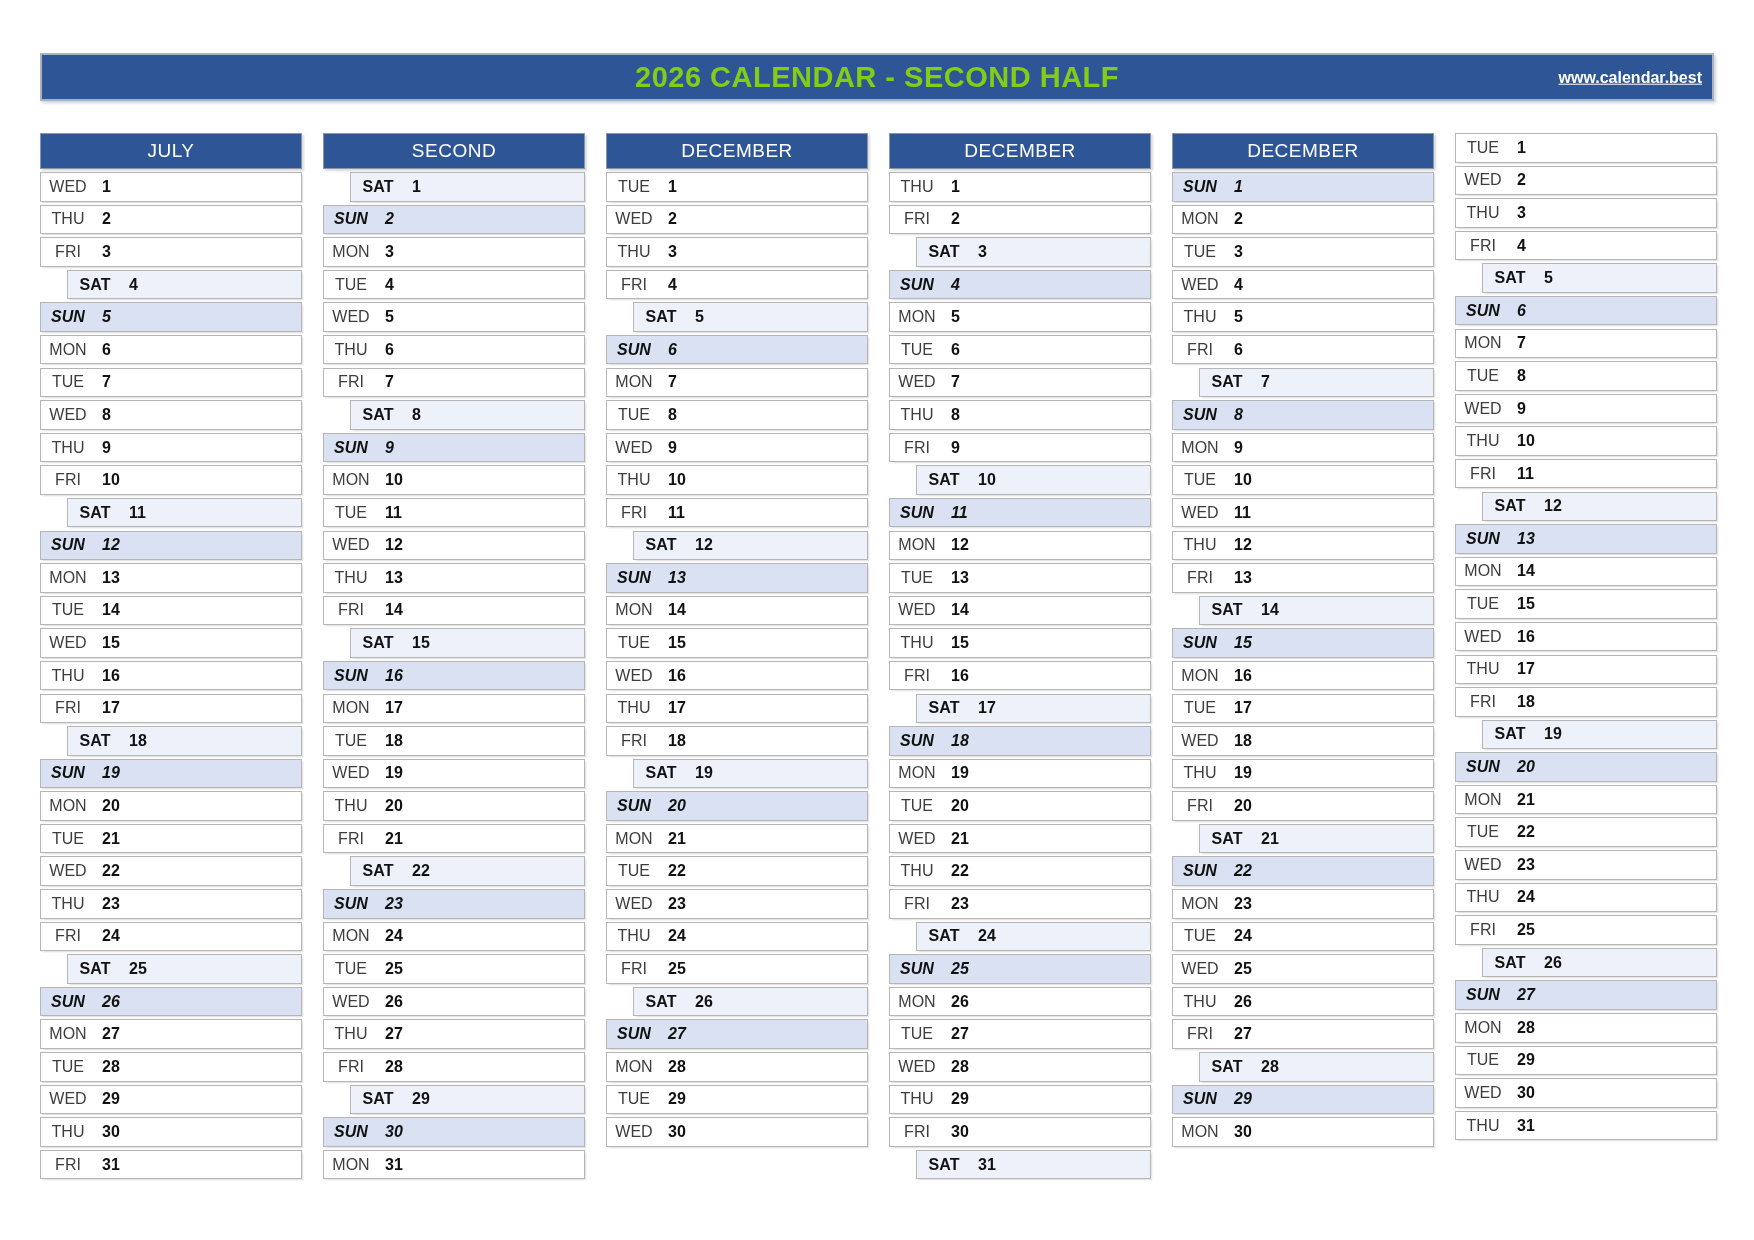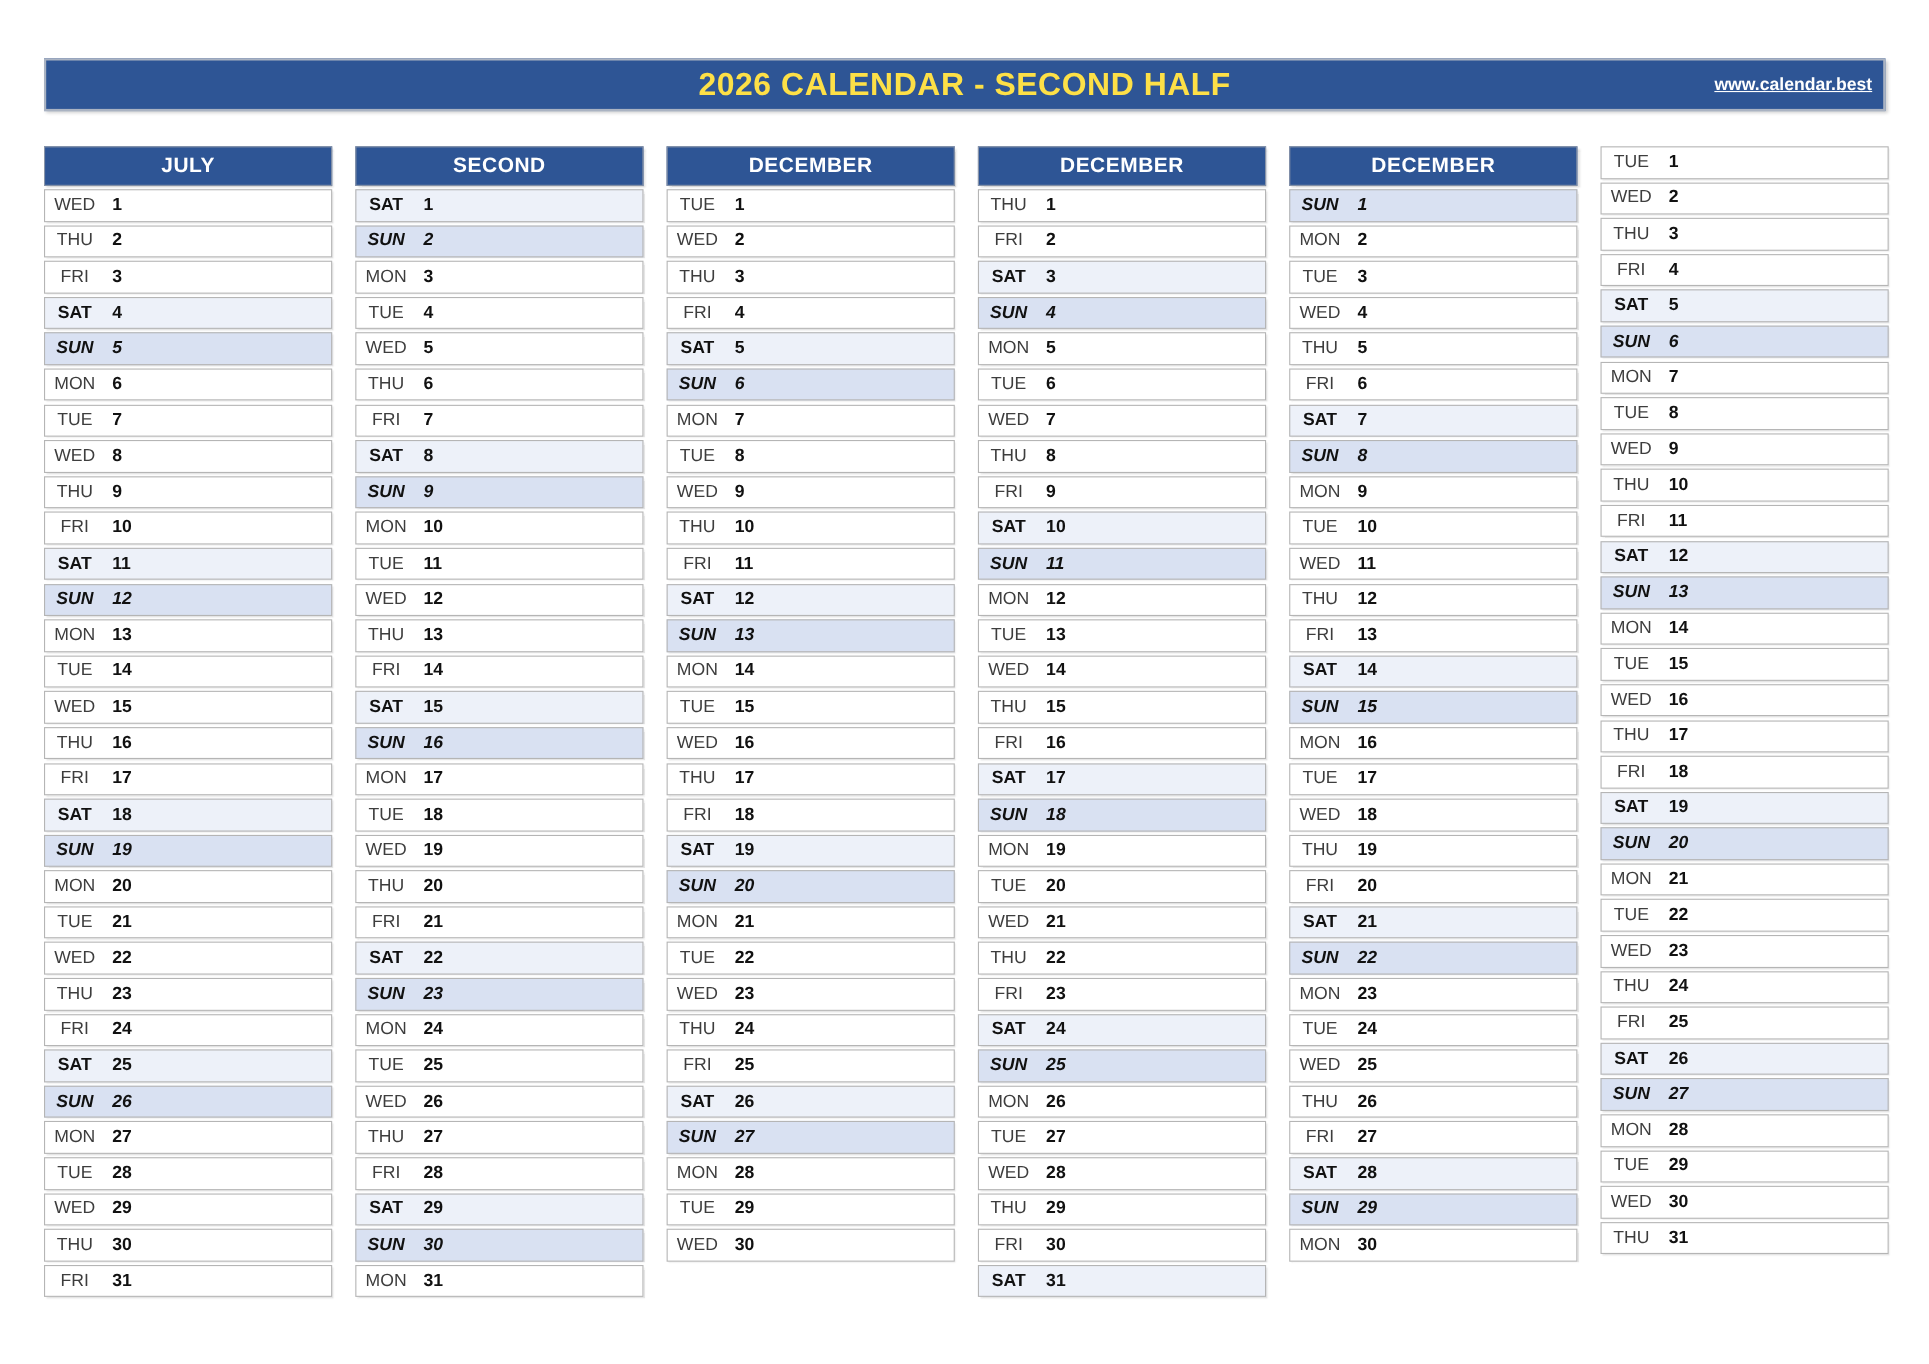--- a/index.html
+++ b/index.html
@@ -37,21 +37,21 @@
     box-sizing: border-box;
     box-shadow: 2px 2px 3px rgba(0,0,0,0.18);
   }
   .title-bar h1 {
     position: absolute;
     inset: 0;
     margin: 0;
     display: flex;
     align-items: center;
     justify-content: center;
-    color: #fde047;
+    color: #84cc16;
     font-size: 29px;
     font-weight: bold;
     letter-spacing: 0.5px;
     white-space: nowrap;
   }
   .website-link {
     position: absolute;
     right: 10px;
     top: 50%;
     transform: translateY(-46%);
@@ -79,36 +79,36 @@
     height: 36px;
     background: var(--blue);
     border: 1px solid var(--header-border);
     box-sizing: border-box;
     margin-bottom: 3px;
     display: flex;
     align-items: center;
     justify-content: center;
     color: #ffffff;
     font-size: 19px;
-    font-weight: bold;
+    font-weight: normal;
     letter-spacing: 0.5px;
     box-shadow: 2px 2px 2px rgba(0,0,0,0.15);
   }
   .day-row {
     height: 29.5px;
     margin-bottom: 3.1px;
     border: 1px solid var(--cell-border);
     box-sizing: border-box;
     background: #ffffff;
     display: flex;
     align-items: center;
     padding-left: 2px;
     box-shadow: 1.5px 1.5px 1.5px rgba(0,0,0,0.10);
   }
-  .day-row.sat { background: var(--sat-bg); }
+  .day-row.sat { background: var(--sat-bg); margin-left: 27px; }
   .day-row.sun { background: var(--sun-bg); font-style: italic; }
   .dow {
     width: 50px;
     text-align: center;
     font-size: 16px;
     color: var(--day-name-color);
   }
   .day-row.weekend .dow {
     font-weight: bold;
     color: var(--day-num-color);

